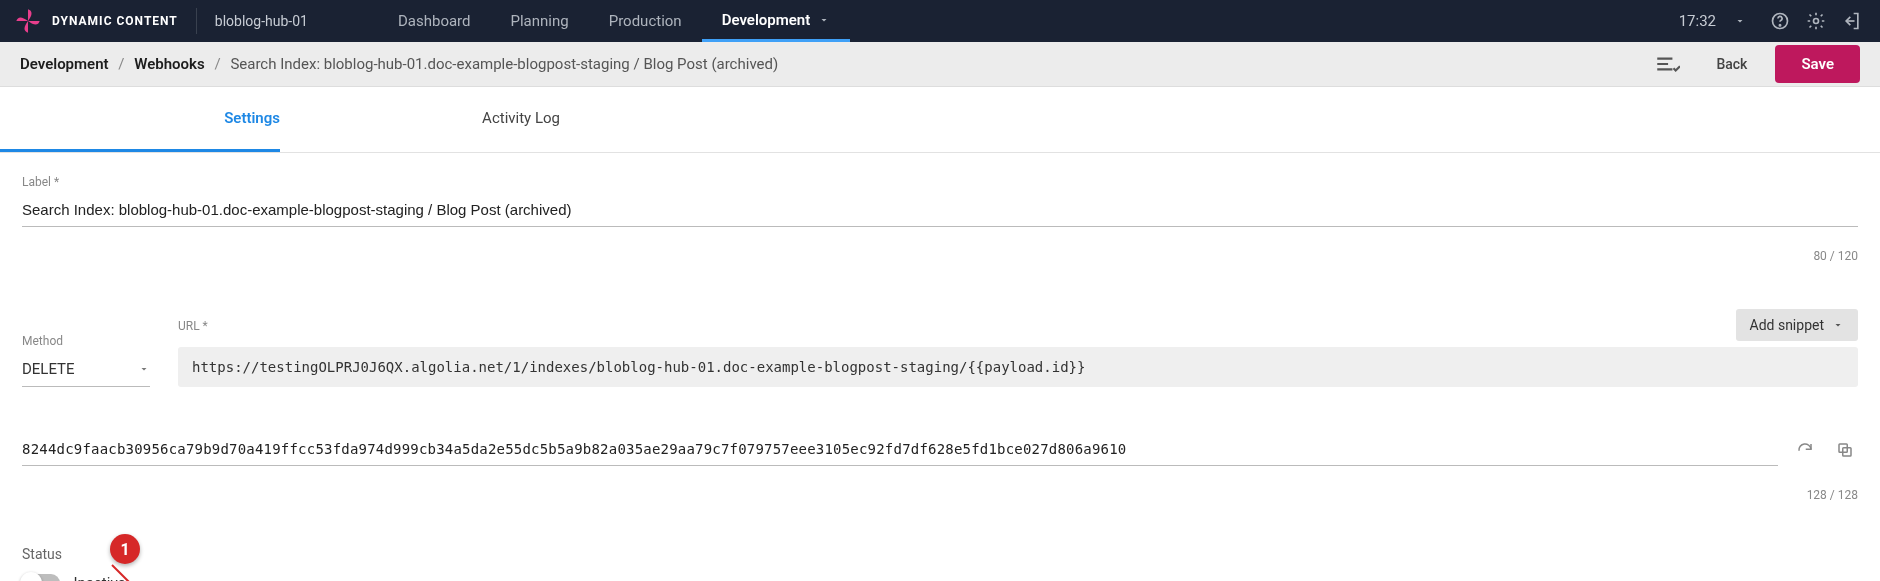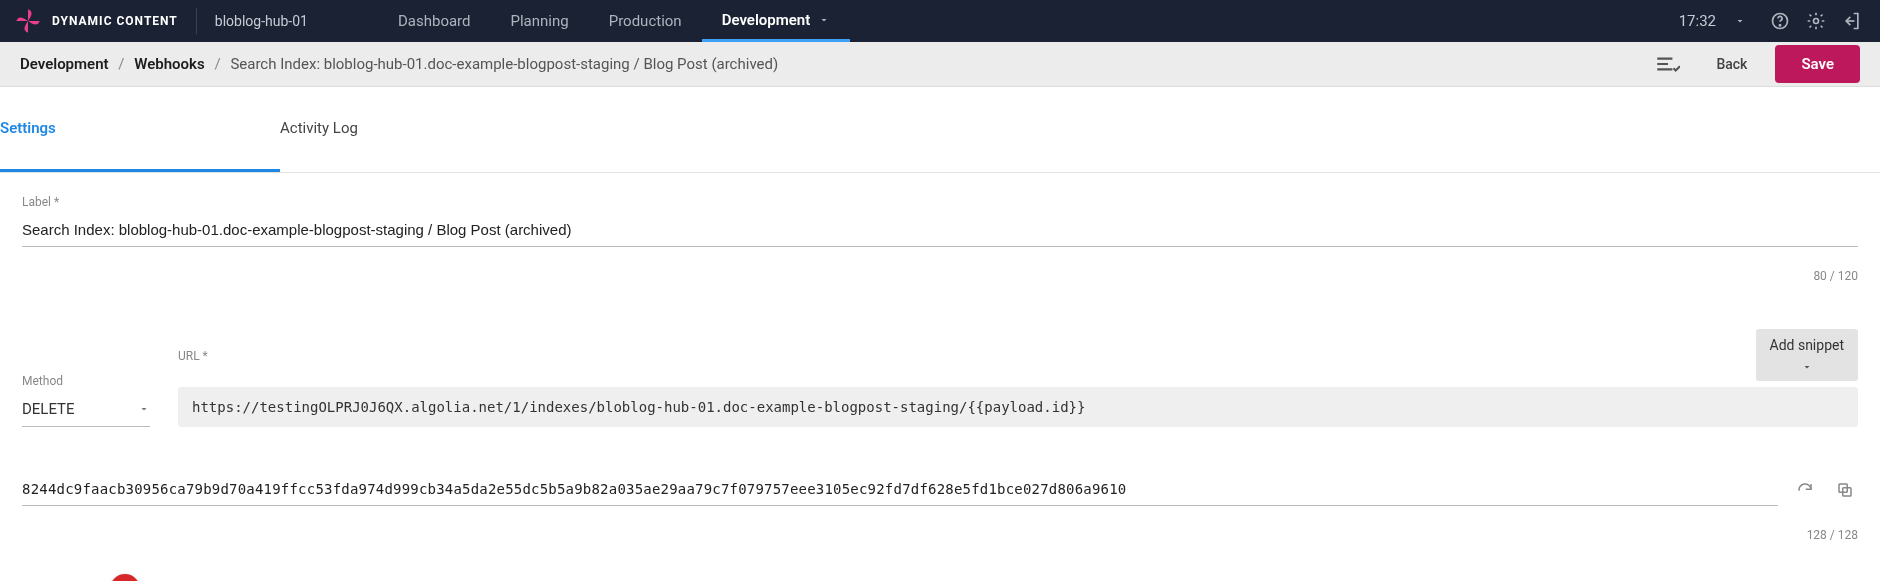--- a/index.html
+++ b/index.html
@@ -28,35 +28,35 @@
   .crumb .link { font-weight: 600; color: #1d1d1d; cursor: pointer; }
   .crumb .sep { color: #888; margin: 0 6px; }
   .crumb .current { color: #555; }
   .sub-right { display: flex; align-items: center; gap: 14px; }
   .btn-back { color: #444; font-weight: 500; cursor: pointer; padding: 8px 14px; }
   .btn-save { background: #be185d; color: #fff; font-weight: 600; padding: 10px 26px; border-radius: 4px; cursor: pointer; font-size: 15px; }
   .filter-ic { color: #666; cursor: pointer; margin-right: 8px; }
 
   
   .tabs { display: flex; border-bottom: 1px solid #e2e2e2; }
-  .tab { width: 280px; text-align: left; padding: 32px 0; font-size: 15px; color: #444; cursor: pointer; }
+  .tab { width: 280px; text-align: right; padding: 22px 0; font-size: 15px; color: #444; cursor: pointer; }
   .tab.active { color: #1e88e5; border-bottom: 3px solid #1e88e5; font-weight: 600; }
 
   
   .form { padding: 22px; }
   .field-label { font-size: 12px; color: #888; margin-bottom: 4px; }
   .text-input { width: 100%; border: none; border-bottom: 1px solid #bbb; padding: 8px 0; font-size: 15px; color: #222; outline: none; background: transparent; }
   .text-input.mono { font-family: ui-monospace, Menlo, Consolas, monospace; font-size: 14px; letter-spacing: 0.2px; }
   .counter { text-align: right; font-size: 12px; color: #888; margin-top: 22px; }
   .row { display: flex; align-items: flex-end; gap: 28px; margin-top: 46px; }
   .method-box { width: 128px; }
   .select { border: none; border-bottom: 1px solid #bbb; padding: 8px 0; font-size: 15px; display: flex; justify-content: space-between; align-items: center; cursor: pointer; }
   .url-box { flex: 1; }
   .url-field { background: #efefef; border-radius: 3px; padding: 12px 14px; font-family: ui-monospace, Menlo, Consolas, monospace; font-size: 14px; color: #333; }
-  .snippet-btn { background: #e3e3e3; padding: 8px 14px; border-radius: 3px; font-size: 14px; cursor: pointer; display: flex; align-items: center; gap: 8px; margin-bottom: 6px; align-self: flex-start; margin-left: auto; flex-direction: column; }
+  .snippet-btn { background: #e3e3e3; padding: 8px 14px; border-radius: 3px; font-size: 14px; cursor: pointer; display: flex; align-items: center; gap: 8px; margin-bottom: 6px; align-self: flex-start; margin-left: auto; }
 
   .secret-row { margin-top: 46px; }
   .secret-wrap { display:flex; align-items: center; gap: 14px; }
   .secret-wrap .text-input { flex: 1; }
   .icon-btn { color: #888; cursor: pointer; padding: 4px; }
 
   .status-row { margin-top: 44px; position: relative; }
   .toggle { width: 38px; height: 18px; background: #bdbdbd; border-radius: 10px; position: relative; cursor: pointer; display:inline-block; vertical-align: middle; }
   .toggle .knob { width: 22px; height: 22px; background: #fff; border-radius: 50%; position: absolute; left: -2px; top: -2px; box-shadow: 0 1px 3px rgba(0,0,0,0.3); }
   .toggle-label { margin-left: 10px; font-size: 15px; color: #333; vertical-align: middle; }

